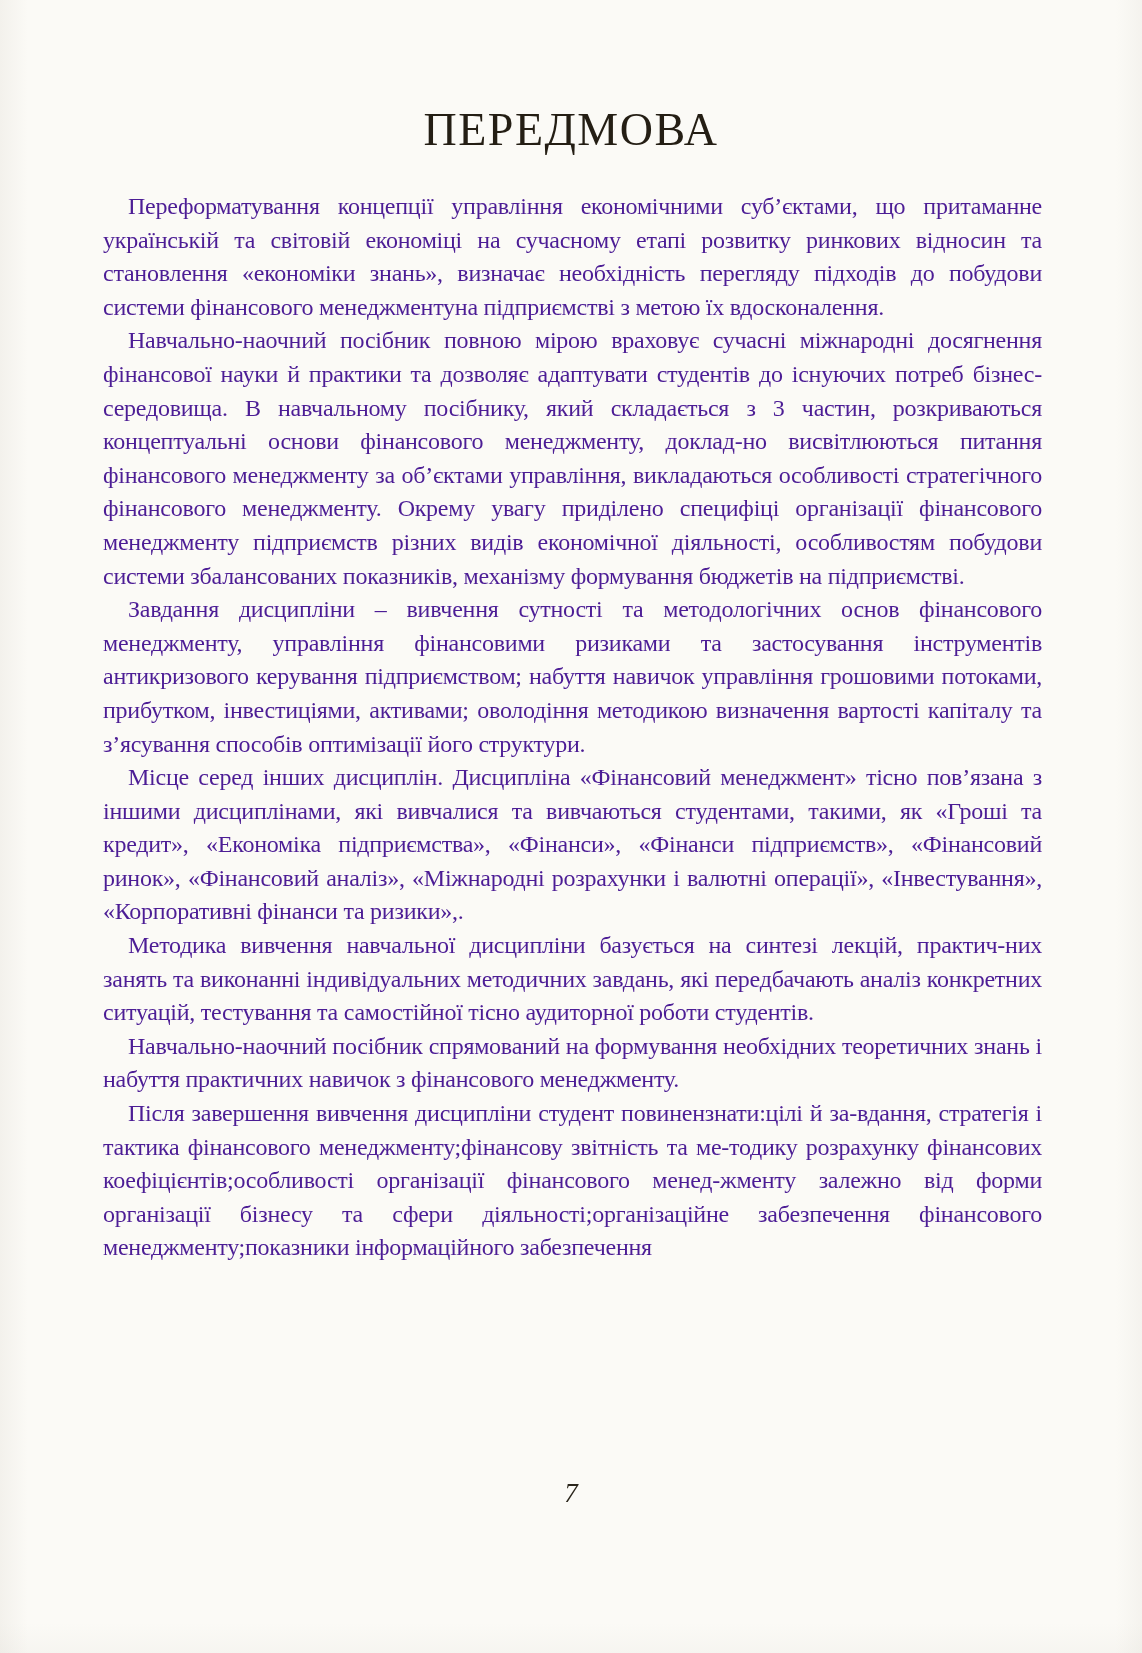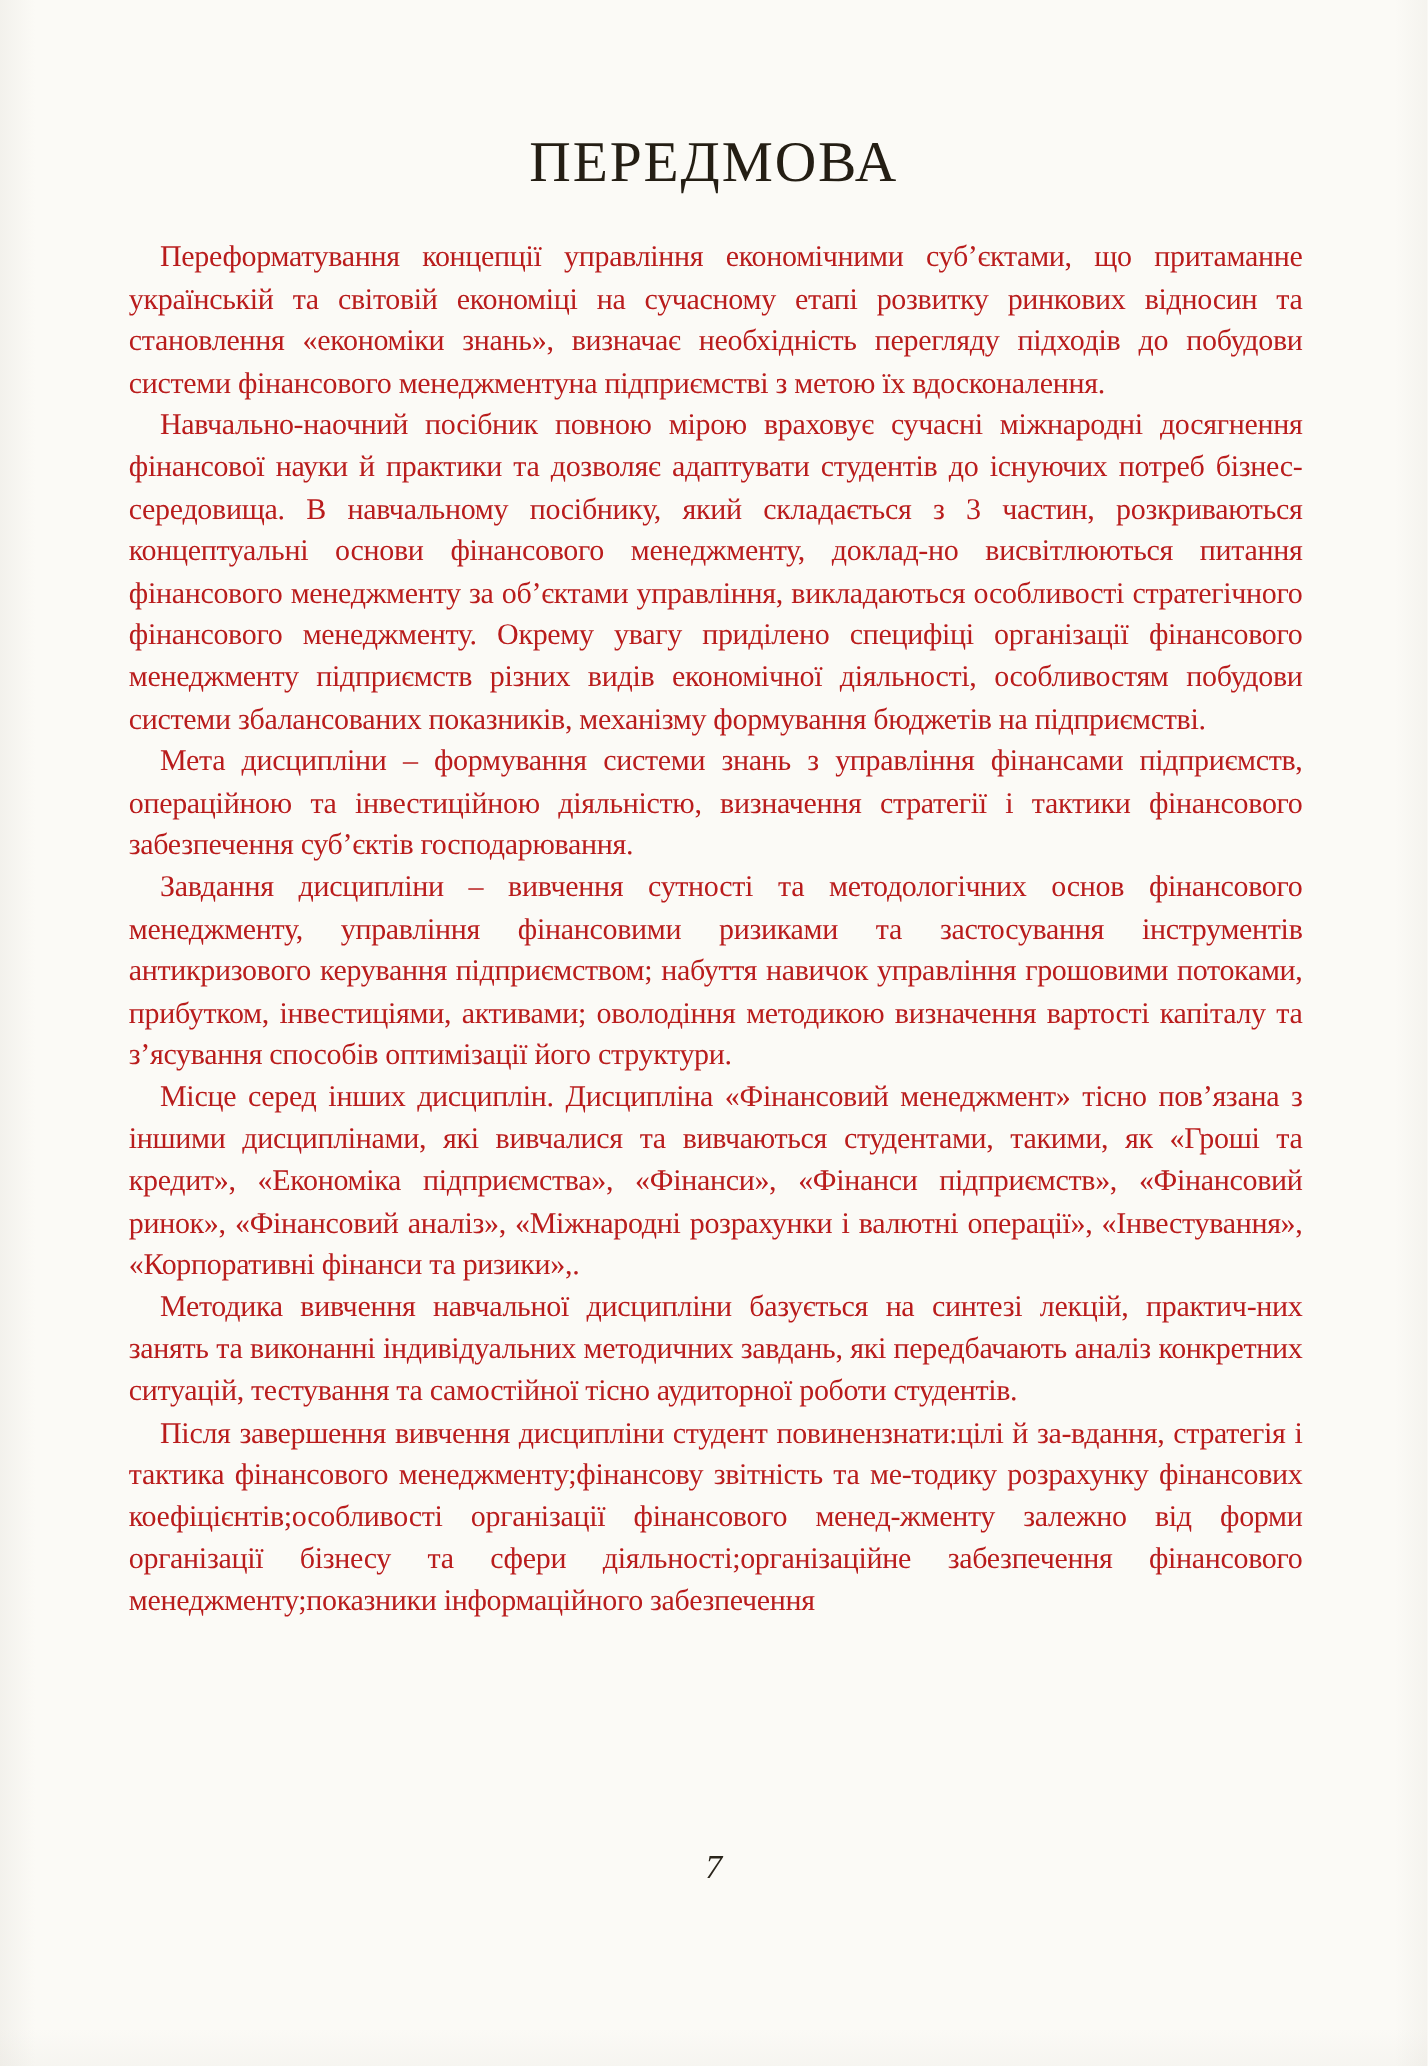--- a/index.html
+++ b/index.html
@@ -37,21 +37,21 @@
   }
   .body-text {
     position: absolute;
     top: 190px;
     left: 103px;
     width: 939px;
     font-size: 24px;
     line-height: 33.6px;
     letter-spacing: -0.25px;
     text-align: justify;
-    color: #b91c1c;
+    color: #4c1d95;
   }
   .body-text p {
     margin: 0;
     text-indent: 25px;
   }
   .page-number {
     position: absolute;
     top: 1478px;
     left: 0;
     width: 1142px;
@@ -64,20 +64,20 @@
 </head>
 <body>
 
 <div class="scan-vignette"></div>
 
 <h1 class="page-title">ПЕРЕДМОВА</h1>
 
 <div class="body-text">
     <p>Переформатування концепції управління економічними суб’єктами, що притаманне українській та світовій економіці на сучасному етапі розвитку ринкових відносин та становлення «економіки знань», визначає необхідність перегляду підходів до побудови системи фінансового менеджментуна підприємстві з метою їх вдосконалення.</p>
     <p>Навчально-наочний посібник повною мірою враховує сучасні міжнародні досягнення фінансової науки й практики та дозволяє адаптувати студентів до існуючих потреб бізнес-середовища. В навчальному посібнику, який складається з 3 частин, розкриваються концептуальні основи фінансового менеджменту, доклад-но висвітлюються питання фінансового менеджменту за об’єктами управління, викладаються особливості стратегічного фінансового менеджменту. Окрему увагу приділено специфіці організації фінансового менеджменту підприємств різних видів економічної діяльності, особливостям побудови системи збалансованих показників, механізму формування бюджетів на підприємстві.</p>
-    <p>Мета дисципліни – формування системи знань з управління фінансами підприємств, операційною та інвестиційною діяльністю, визначення стратегії і тактики фінансового забезпечення суб’єктів господарювання.</p>
     <p>Завдання дисципліни – вивчення сутності та методологічних основ фінансового менеджменту, управління фінансовими ризиками та застосування інструментів антикризового керування підприємством; набуття навичок управління грошовими потоками, прибутком, інвестиціями, активами; оволодіння методикою визначення вартості капіталу та з’ясування способів оптимізації його структури.</p>
     <p>Місце серед інших дисциплін. Дисципліна «Фінансовий менеджмент» тісно пов’язана з іншими дисциплінами, які вивчалися та вивчаються студентами, такими, як «Гроші та кредит», «Економіка підприємства», «Фінанси», «Фінанси підприємств», «Фінансовий ринок», «Фінансовий аналіз», «Міжнародні розрахунки і валютні операції», «Інвестування», «Корпоративні фінанси та ризики»,.</p>
     <p>Методика вивчення навчальної дисципліни базується на синтезі лекцій, практич-них занять та виконанні індивідуальних методичних завдань, які передбачають аналіз конкретних ситуацій, тестування та самостійної тісно аудиторної роботи студентів.</p>
+    <p>Навчально-наочний посібник спрямований на формування необхідних теоретичних знань і набуття практичних навичок з фінансового менеджменту.</p>
     <p>Після завершення вивчення дисципліни студент повинензнати:цілі й за-вдання, стратегія і тактика фінансового менеджменту;фінансову звітність та ме-тодику розрахунку фінансових коефіцієнтів;особливості організації фінансового менед-жменту залежно від форми організації бізнесу та сфери діяльності;організаційне забезпечення фінансового менеджменту;показники інформаційного забезпечення</p>
   </div>
 
 <div class="page-number">7</div>
 
 </body></html>

